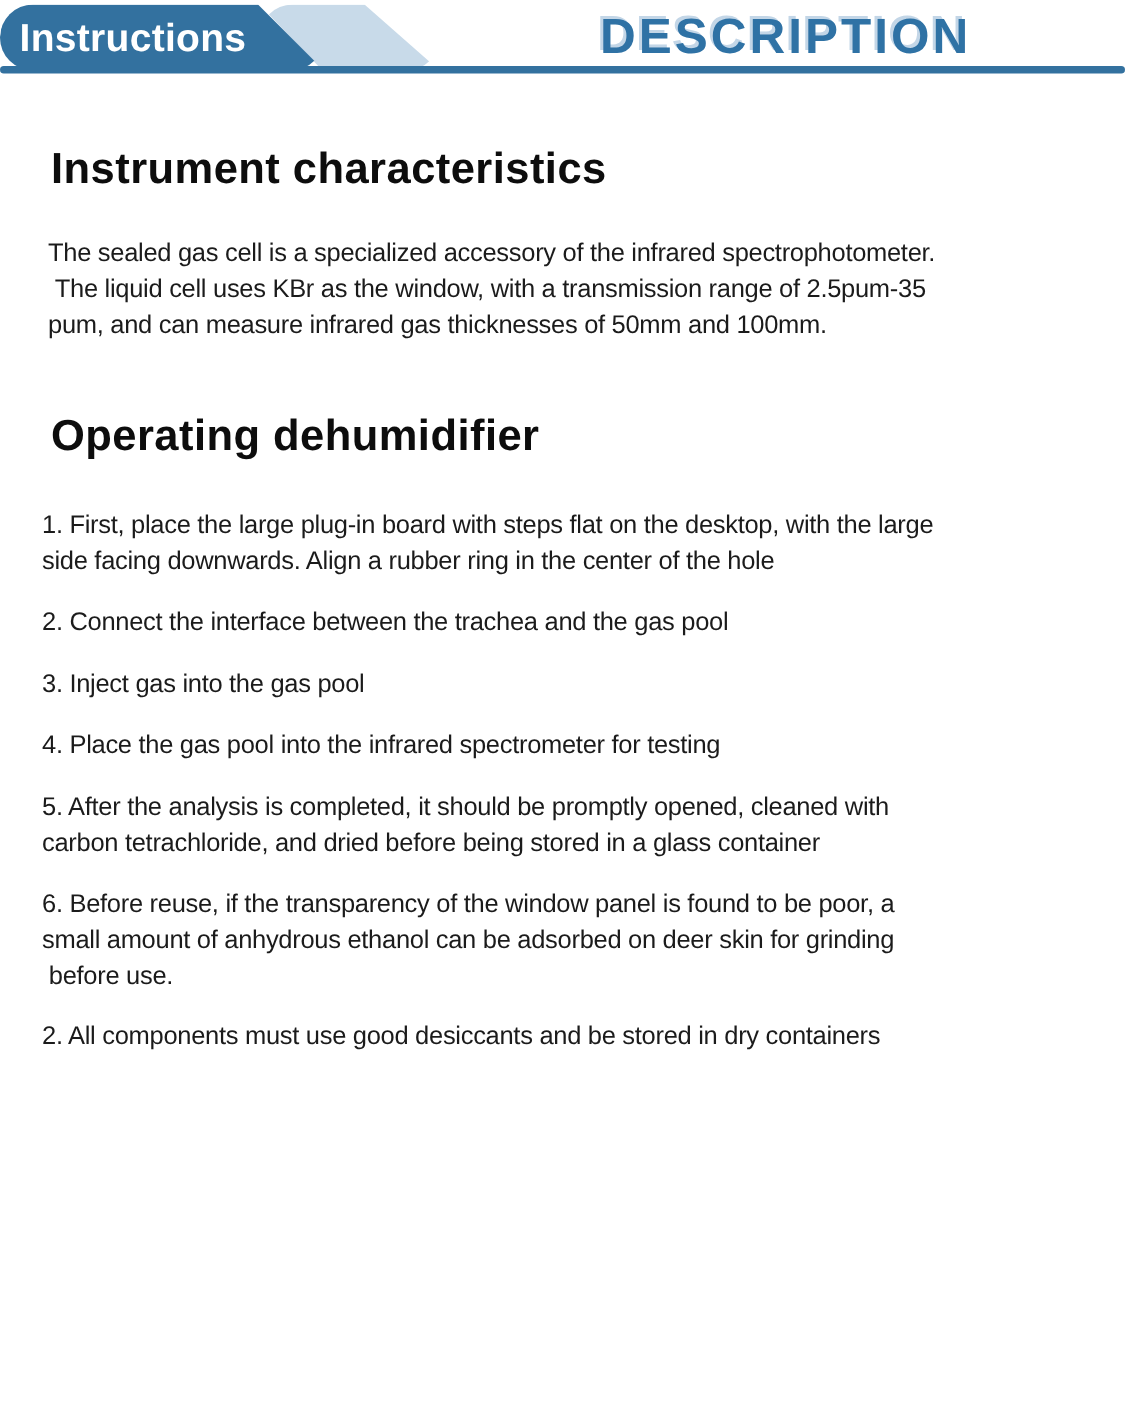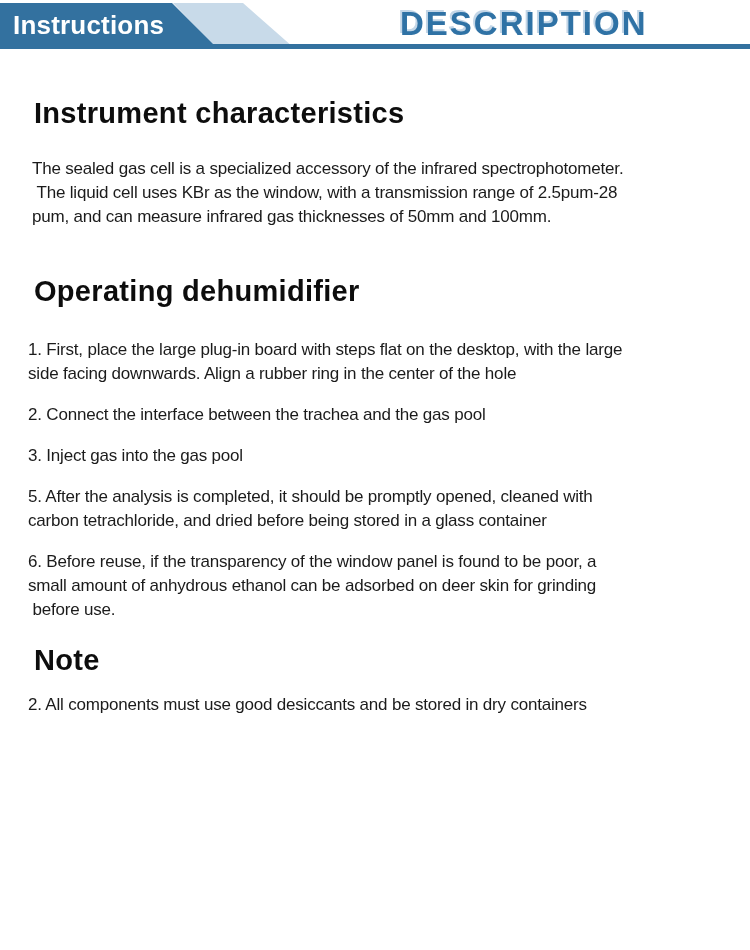--- a/index.html
+++ b/index.html
@@ -1,15 +1,15 @@
 <!DOCTYPE html>
 <html style="--primary_blue: #33719F; --light_blue: #C8DAE9; --title_blue: #2F72A5;"><head>
 <meta charset="utf-8">
 <style>
-  * { margin: 0; padding: 0; box-sizing: border-box; }
+  * { margin: 0; padding: 0; box-sizing: border-box; border-radius: 24px; }
   html, body { background: #ffffff; }
   .page {
     position: relative;
     width: 750px;
     height: 950px;
     background: #ffffff;
     overflow: hidden;
     font-family: "Liberation Sans", sans-serif;
     color: #1b1b1b;
   }
@@ -98,36 +98,36 @@
       <span>Instructions</span>
     </div>
     <div class="header-title">DESCRIPTION</div>
     <div class="header-rule"></div>
   </div>
 
   <div class="content">
 
     <h2 class="section-heading h-instrument">Instrument characteristics</h2>
     <p class="body-text para-instrument">The sealed gas cell is a specialized accessory of the infrared spectrophotometer.
- The liquid cell uses KBr as the window, with a transmission range of 2.5pum-28
+ The liquid cell uses KBr as the window, with a transmission range of 2.5pum-35
 pum, and can measure infrared gas thicknesses of 50mm and 100mm.</p>
 
     <h2 class="section-heading h-operating">Operating dehumidifier</h2>
 
     <div class="steps">
       <p class="body-text step">1. First, place the large plug-in board with steps flat on the desktop, with the large
 side facing downwards. Align a rubber ring in the center of the hole</p>
       <p class="body-text step">2. Connect the interface between the trachea and the gas pool</p>
       <p class="body-text step">3. Inject gas into the gas pool</p>
+      <p class="body-text step">4. Place the gas pool into the infrared spectrometer for testing</p>
       <p class="body-text step">5. After the analysis is completed, it should be promptly opened, cleaned with
 carbon tetrachloride, and dried before being stored in a glass container</p>
       <p class="body-text step">6. Before reuse, if the transparency of the window panel is found to be poor, a
 small amount of anhydrous ethanol can be adsorbed on deer skin for grinding
  before use.</p>
     </div>
 
-    <h2 class="section-heading h-note">Note</h2>
     <div class="note-items">
       <p class="body-text note-item">2. All components must use good desiccants and be stored in dry containers</p>
     </div>
 
   </div>
 </div>
 
 </body></html>

